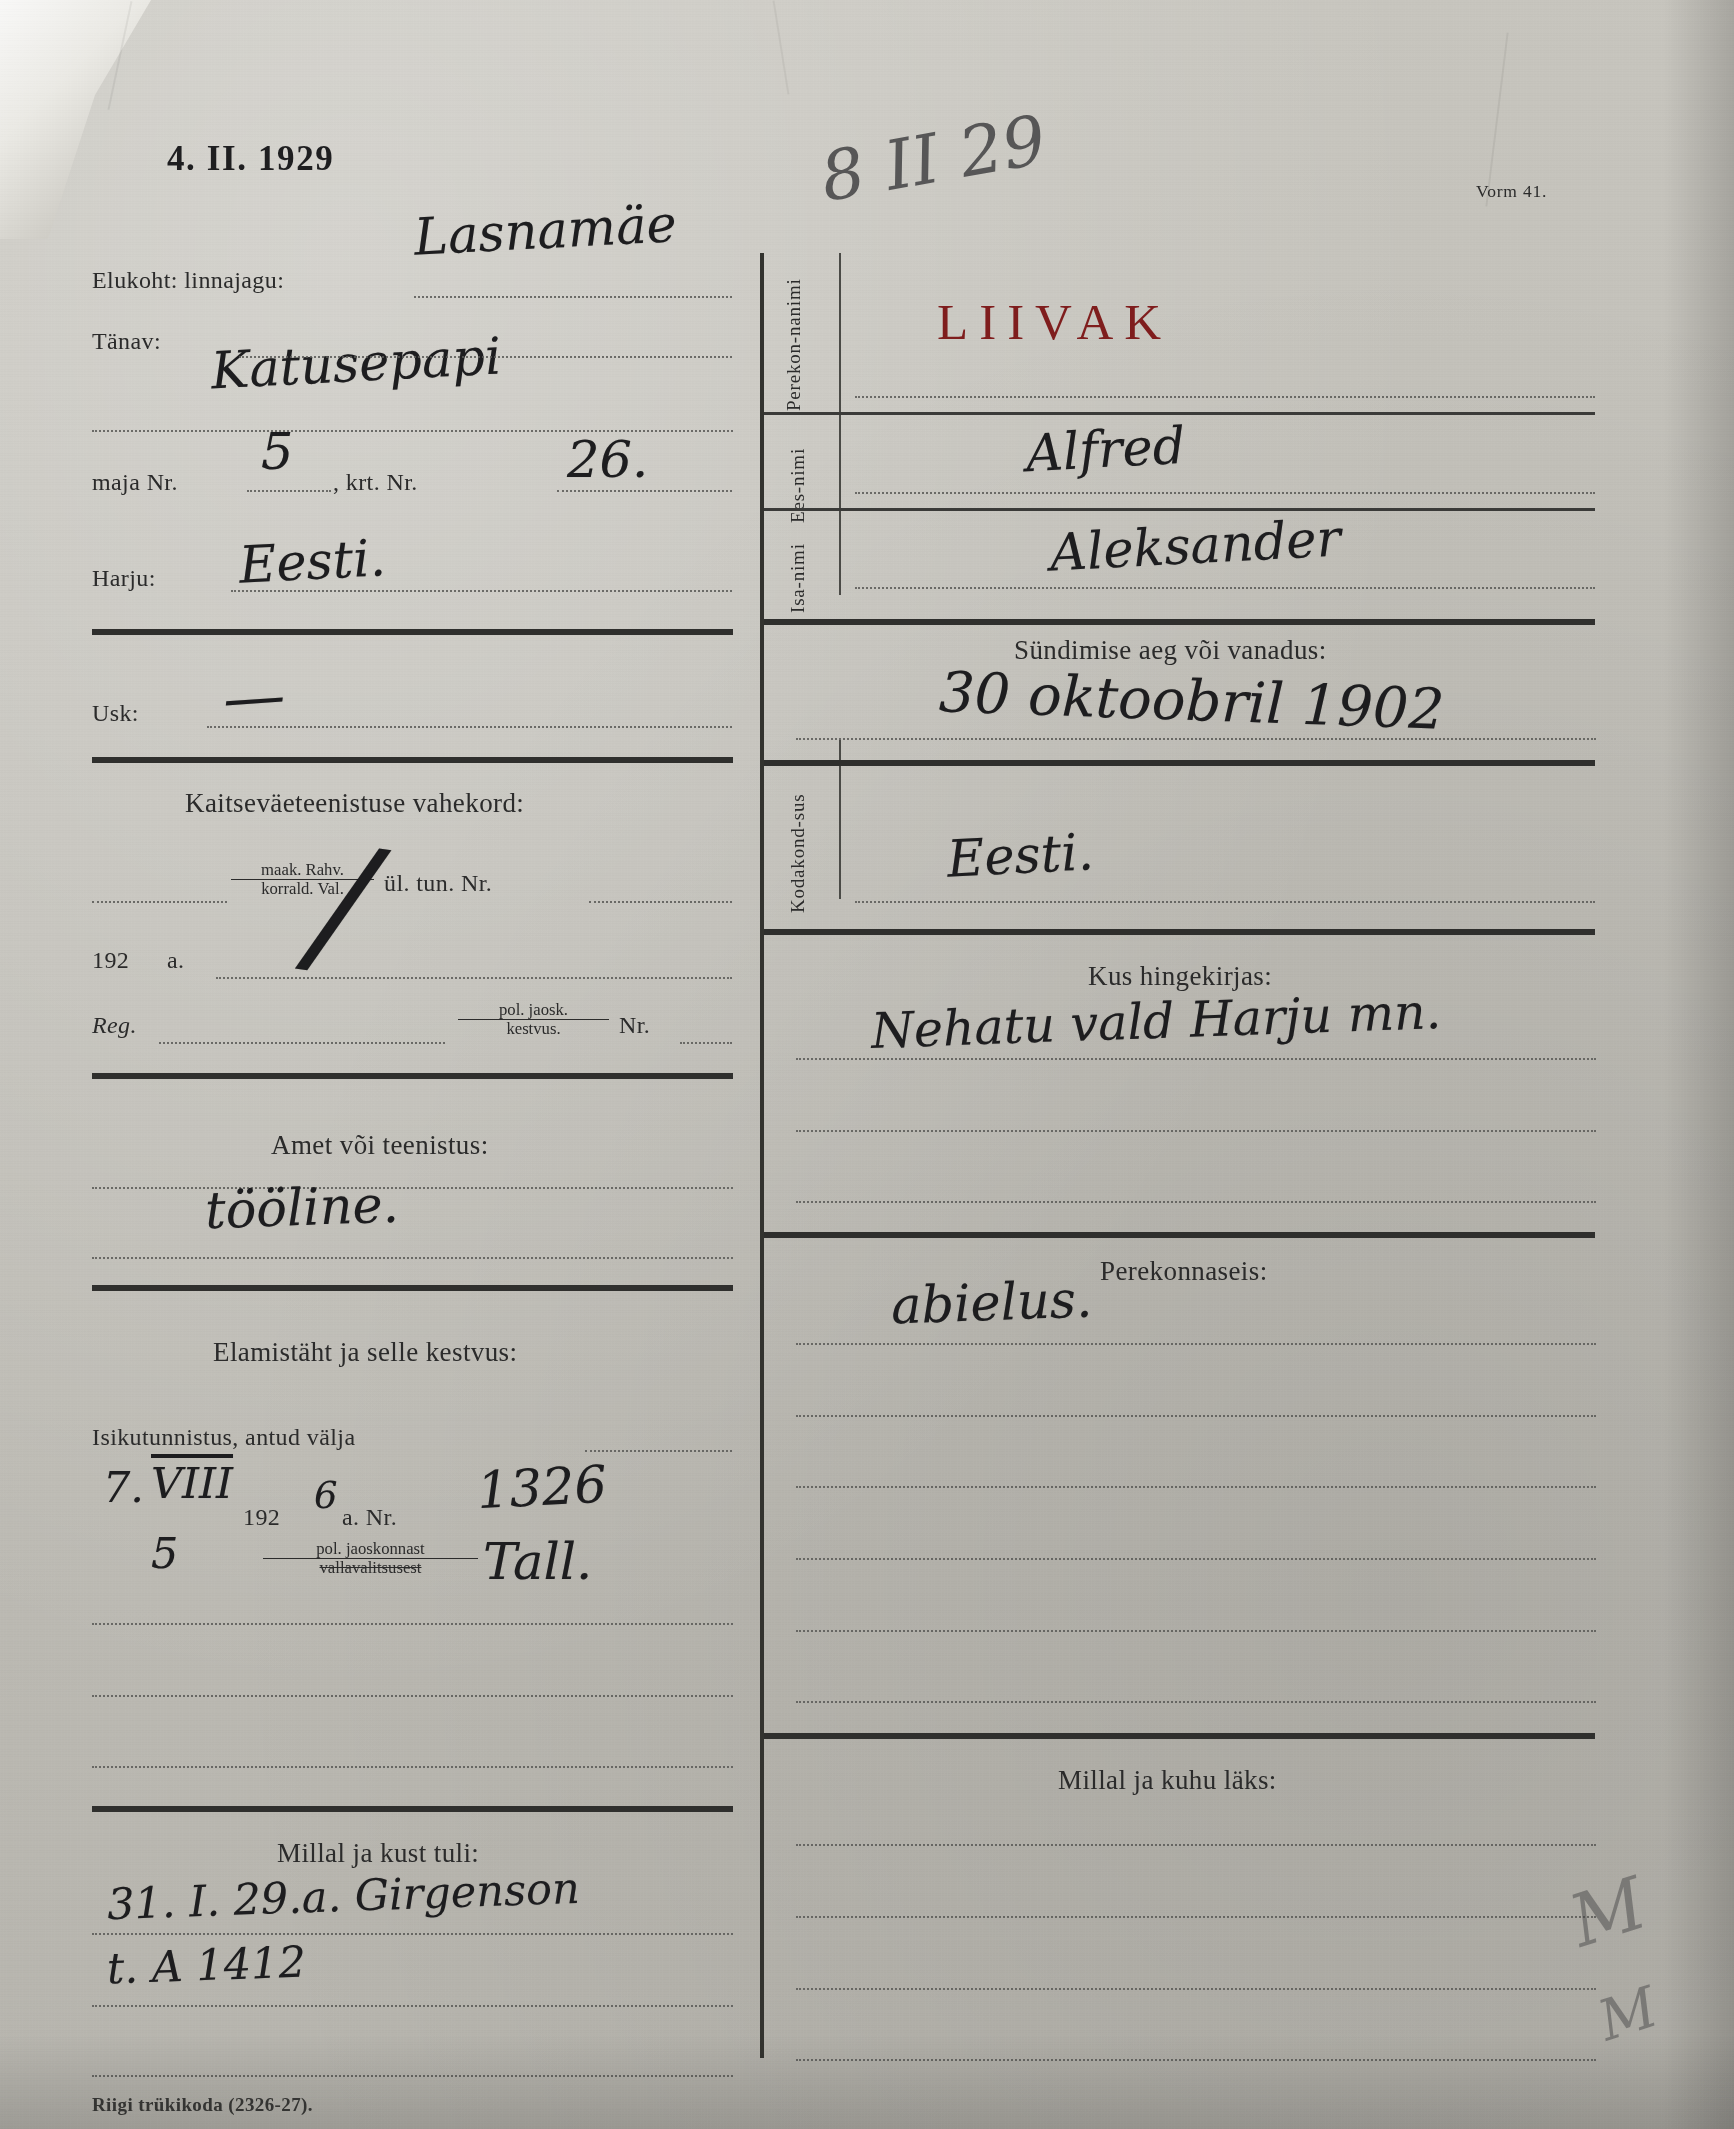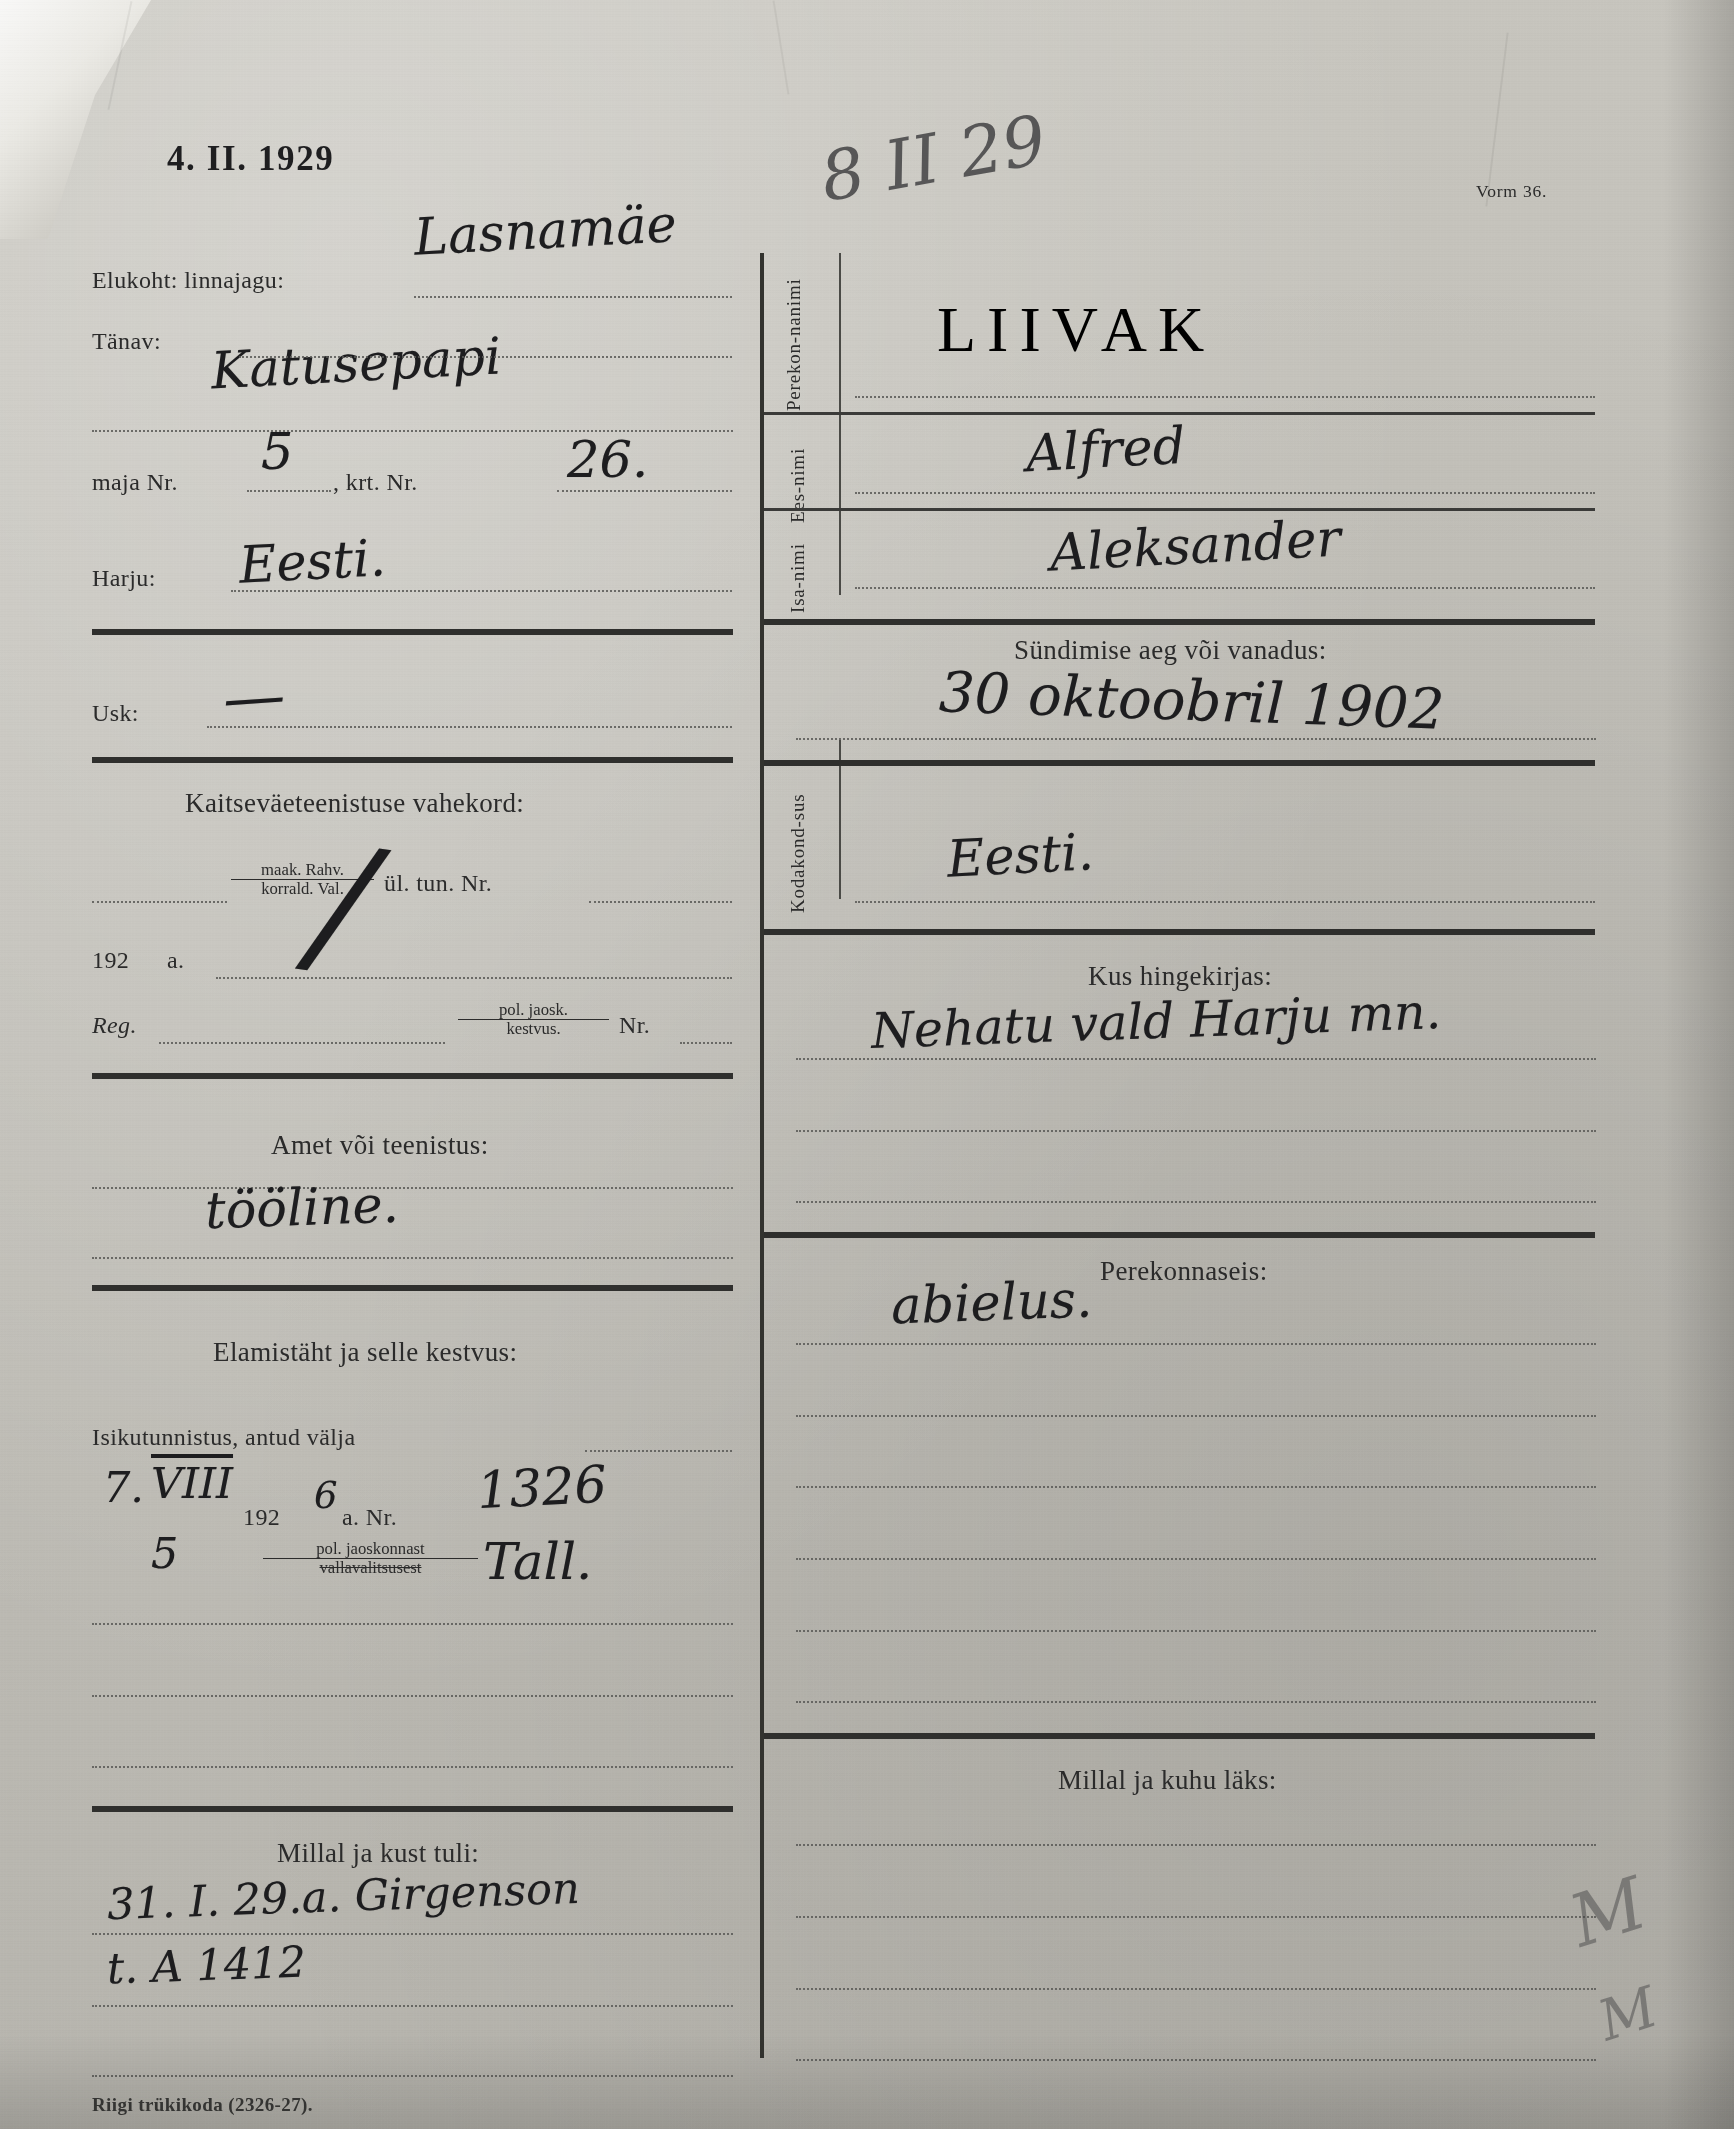--- a/index.html
+++ b/index.html
@@ -121,23 +121,23 @@
   .hw.s1 { font-size: 37px; }
   .hw.s2 { font-size: 43px; }
   .hw.s3 { font-size: 51px; }
   .hw.skew { transform: rotate(-3deg); }
   .hw.skew2 { transform: rotate(-2deg); }
   .hw.skewp { transform: rotate(2deg); }
 
   .surname {
     position: absolute;
     font-family: "Liberation Serif", serif;
-    font-size: 64px;
+    font-size: 51px;
     letter-spacing: 11px;
-    color: #000000;
+    color: #7f1d1d;
     font-style: normal;
     font-weight: 400;
   }
   .bigdate {
     position: absolute;
     font-family: "Liberation Serif", serif;
     font-weight: 700;
     font-size: 35px;
     letter-spacing: 1.6px;
     color: #1e1e20;
@@ -184,21 +184,21 @@
 
 <div id="page">
   <div id="sheet"></div>
   <div class="corner-tear"></div>
   <div class="crease c1"></div>
   <div class="crease c2"></div>
   <div class="crease c3"></div>
   <div id="grain"></div>
 
   <div class="bigdate" style="left:167px; top:139px;">4. II. 1929</div>
-  <div class="pr sm" style="left:1476px; top:181px; letter-spacing:0.8px;">Vorm 36.</div>
+  <div class="pr sm" style="left:1476px; top:181px; letter-spacing:0.8px;">Vorm 41.</div>
   <div class="stamp-num" style="left:820px; top:119px;">8 II 29</div>
 
   <div class="vrule" style="left:760px; top:253px; height:1805px;"></div>
   <div class="vrule thin" style="left:839px; top:253px; height:342px;"></div>
   <div class="vrule thin" style="left:839px; top:740px; height:159px;"></div>
 
   <div class="pr md" style="left:92px; top:267px;">Elukoht: linnajagu:</div>
   <div class="hw s3 skew" style="left:414px; top:201px;">Lasnamäe</div>
   <div class="dotted" style="left:414px; top:296px; width:318px;"></div>
 

